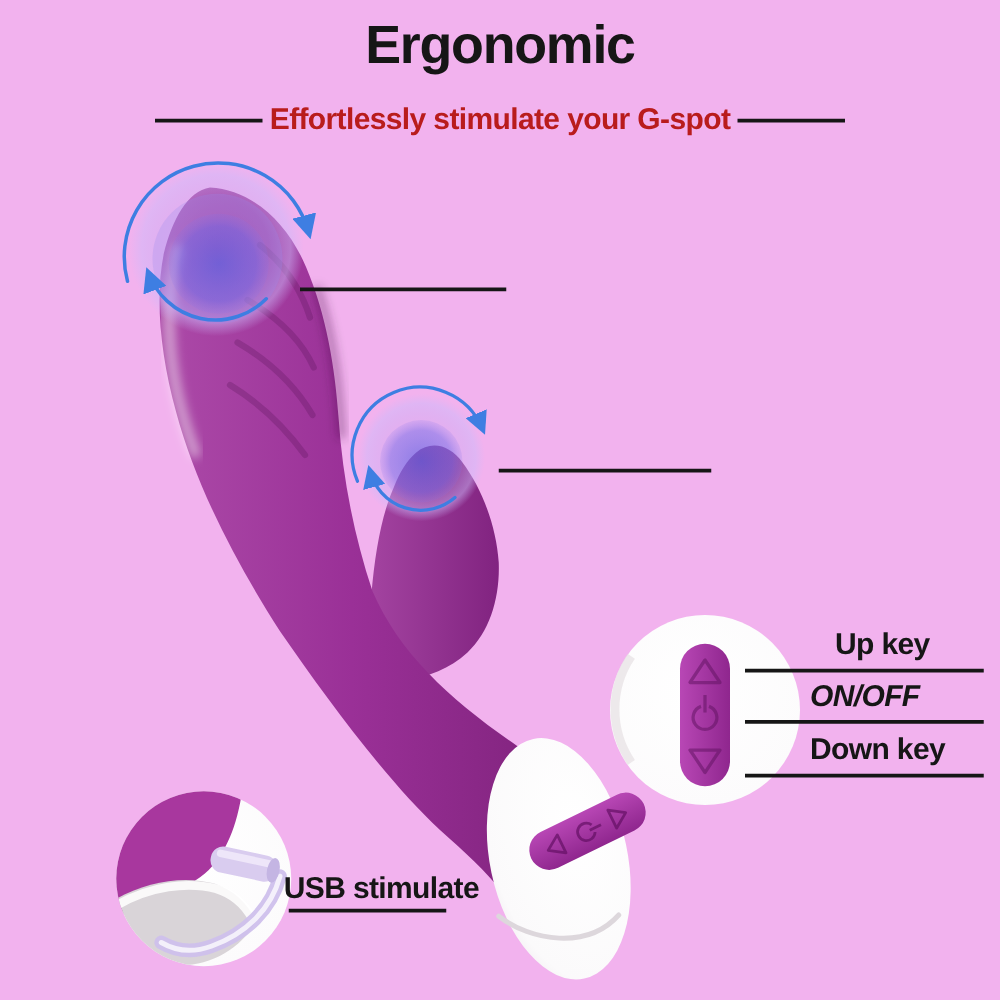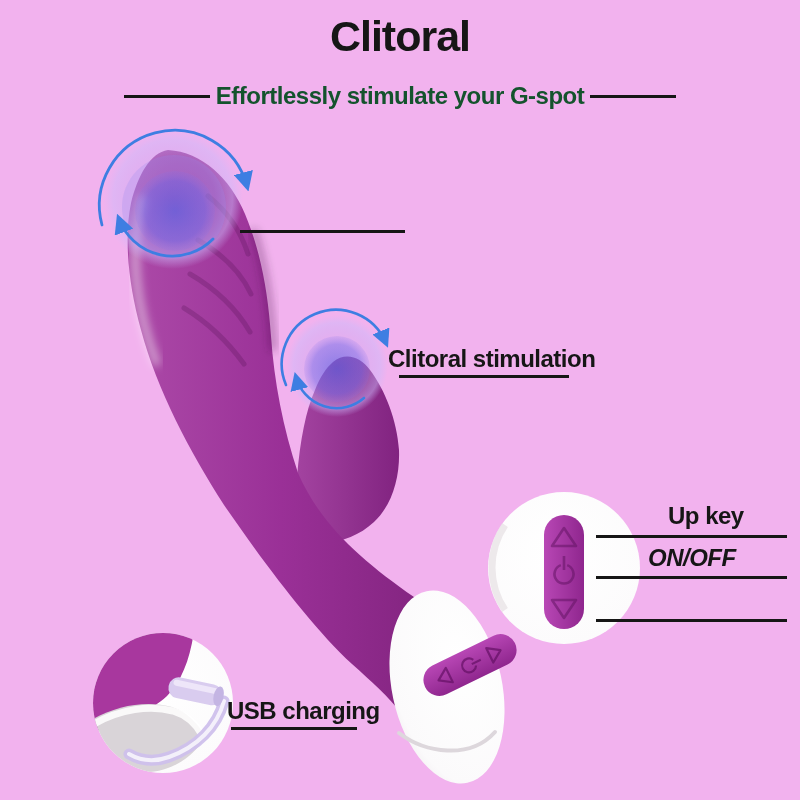--- a/index.html
+++ b/index.html
@@ -4,21 +4,21 @@
 <style>
   html,body{margin:0;padding:0;}
   .canvas{
     position:relative;width:800px;height:800px;overflow:hidden;
     background:#F2B2EE;
     font-family:"Liberation Sans",sans-serif;
   }
   .txt{position:absolute;color:#161616;white-space:nowrap;font-weight:bold;}
   .title{top:12px;left:0;width:800px;text-align:center;font-size:43px;letter-spacing:-1px;}
   .subtitle-row{position:absolute;top:82px;left:0;width:800px;display:flex;align-items:center;justify-content:center;}
-  .subtitle-text{font-size:24px;font-weight:bold;color:#14532d;letter-spacing:-0.5px;white-space:nowrap;margin:0 6px;}
+  .subtitle-text{font-size:24px;font-weight:bold;color:#b91c1c;letter-spacing:-0.5px;white-space:nowrap;margin:0 6px;}
   .dash{width:86px;height:3px;background:#161616;}
   .callout-label{font-size:24px;letter-spacing:-0.5px;}
   .uline{position:absolute;background:#161616;height:3px;}
   svg{position:absolute;top:0;left:0;}
 </style>
 </head>
 <body>
 
 <div class="canvas">
 
@@ -146,36 +146,36 @@
         </g>
         <g transform="rotate(12 196 692)">
           <rect x="168" y="681" width="54" height="21" rx="10" fill="#D9CCEF"></rect>
           <rect x="172" y="684" width="46" height="6" rx="3" fill="#EEE6F9"></rect>
           <ellipse cx="219" cy="691.5" rx="5" ry="10" fill="#C4B5E3"></ellipse>
         </g>
       </g>
     </g>
   </svg>
 
-  <div class="txt title">Clitoral</div>
+  <div class="txt title">Ergonomic</div>
   <div class="subtitle-row">
     <div class="dash"></div>
     <div class="subtitle-text">Effortlessly stimulate your G-spot</div>
     <div class="dash"></div>
   </div>
 
   <div class="uline" style="left:240px;top:230px;width:165px;"></div>
 
-  <div class="txt callout-label" style="left:388px;top:345px;">Clitoral stimulation</div>
   <div class="uline" style="left:399px;top:375px;width:170px;"></div>
 
   <div class="txt callout-label" style="left:648px;top:502px;margin-left:20px;">Up key</div>
   <div class="uline" style="left:596px;top:535px;width:191px;"></div>
 
   <div class="txt callout-label" style="left:648px;top:544px;font-style:italic;">ON/OFF</div>
   <div class="uline" style="left:596px;top:576px;width:191px;"></div>
 
+  <div class="txt callout-label" style="left:648px;top:586px;">Down key</div>
   <div class="uline" style="left:596px;top:619px;width:191px;"></div>
 
-  <div class="txt callout-label" style="left:227px;top:697px;">USB charging</div>
+  <div class="txt callout-label" style="left:227px;top:697px;">USB stimulate</div>
   <div class="uline" style="left:231px;top:727px;width:126px;"></div>
 
 </div>
 
 </body></html>

